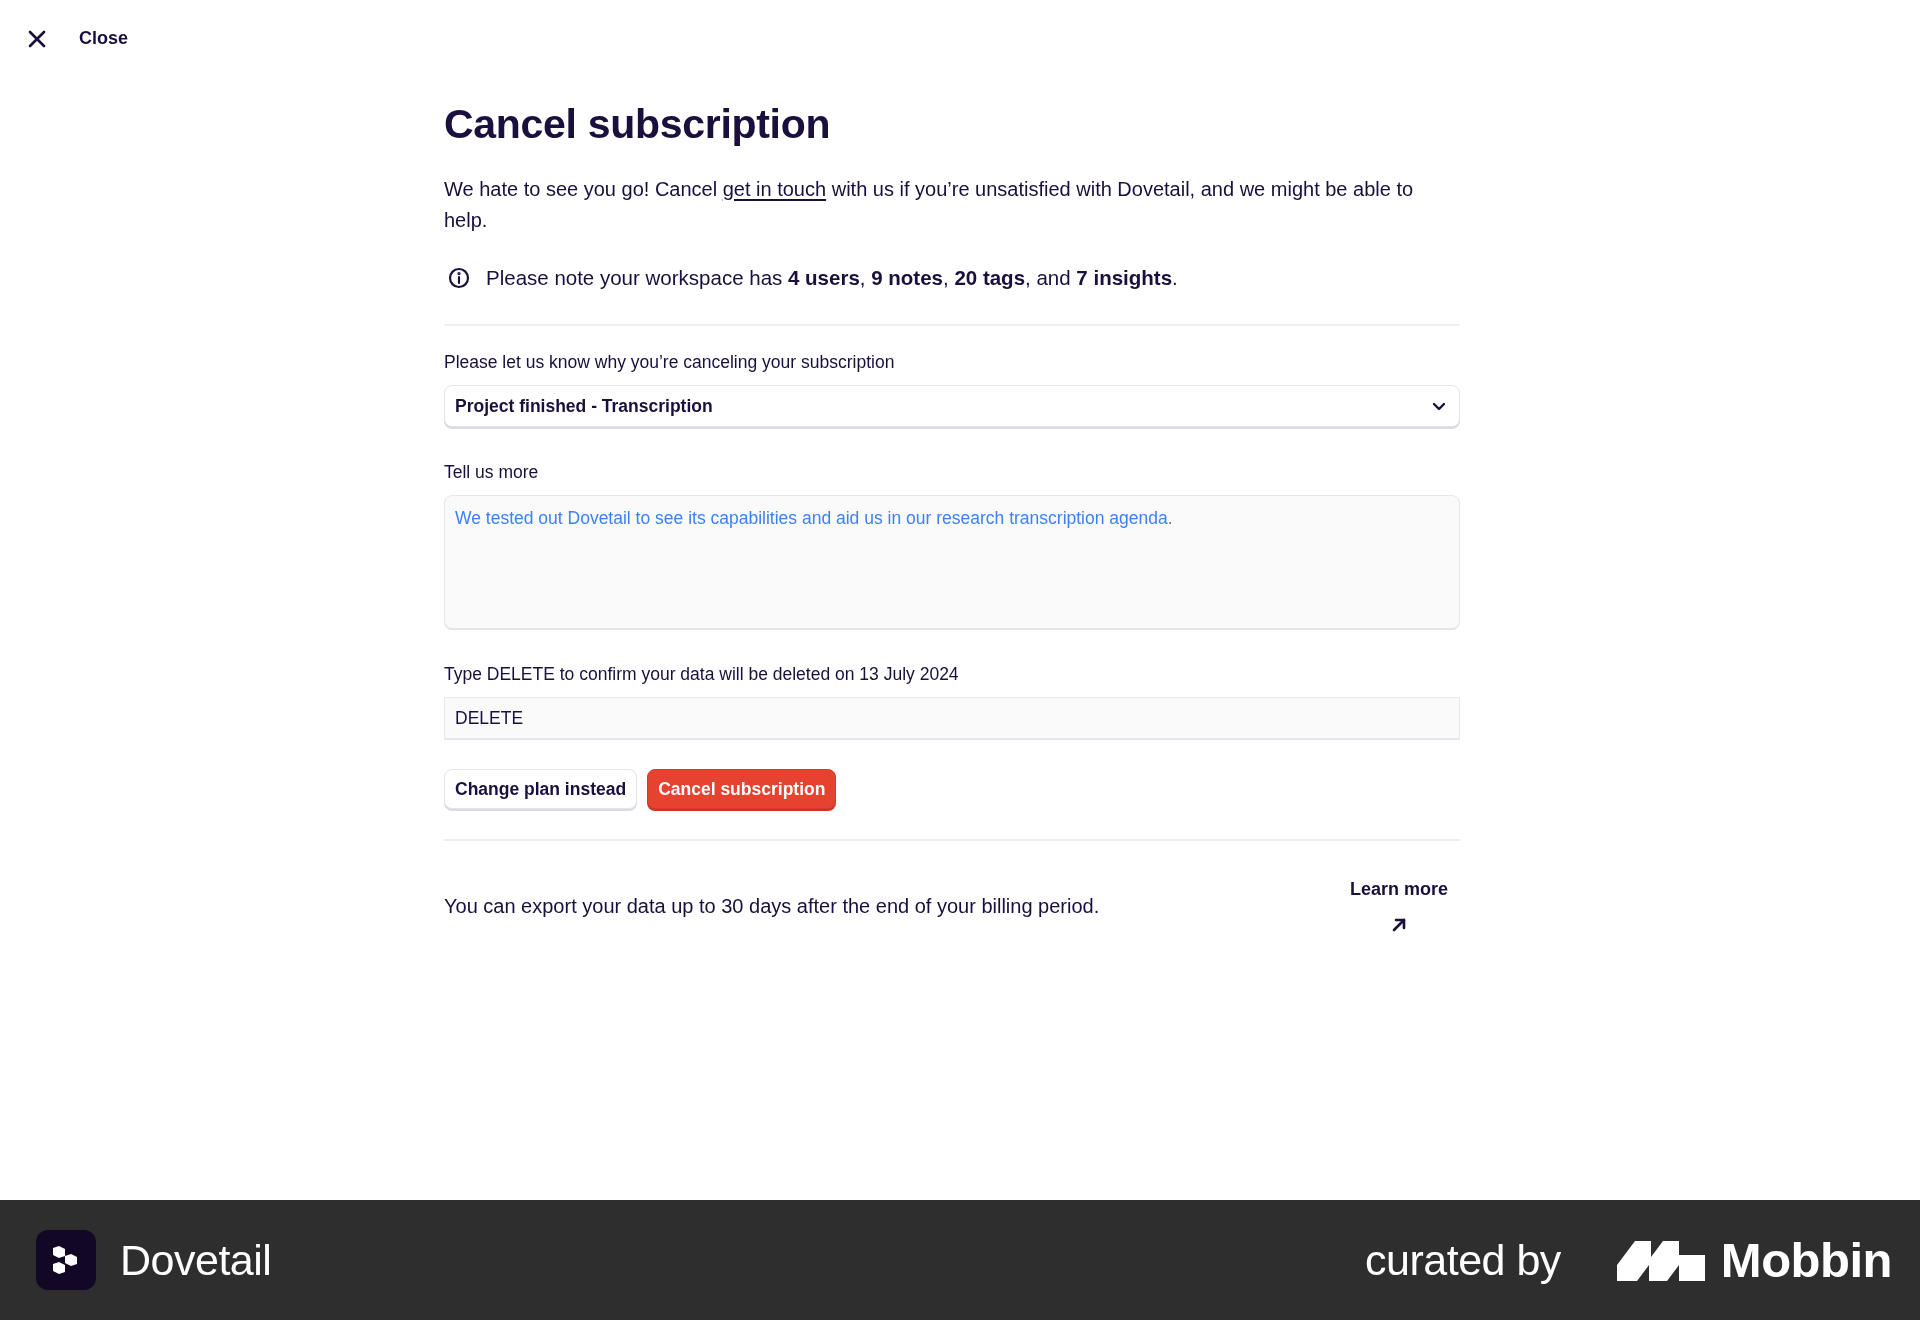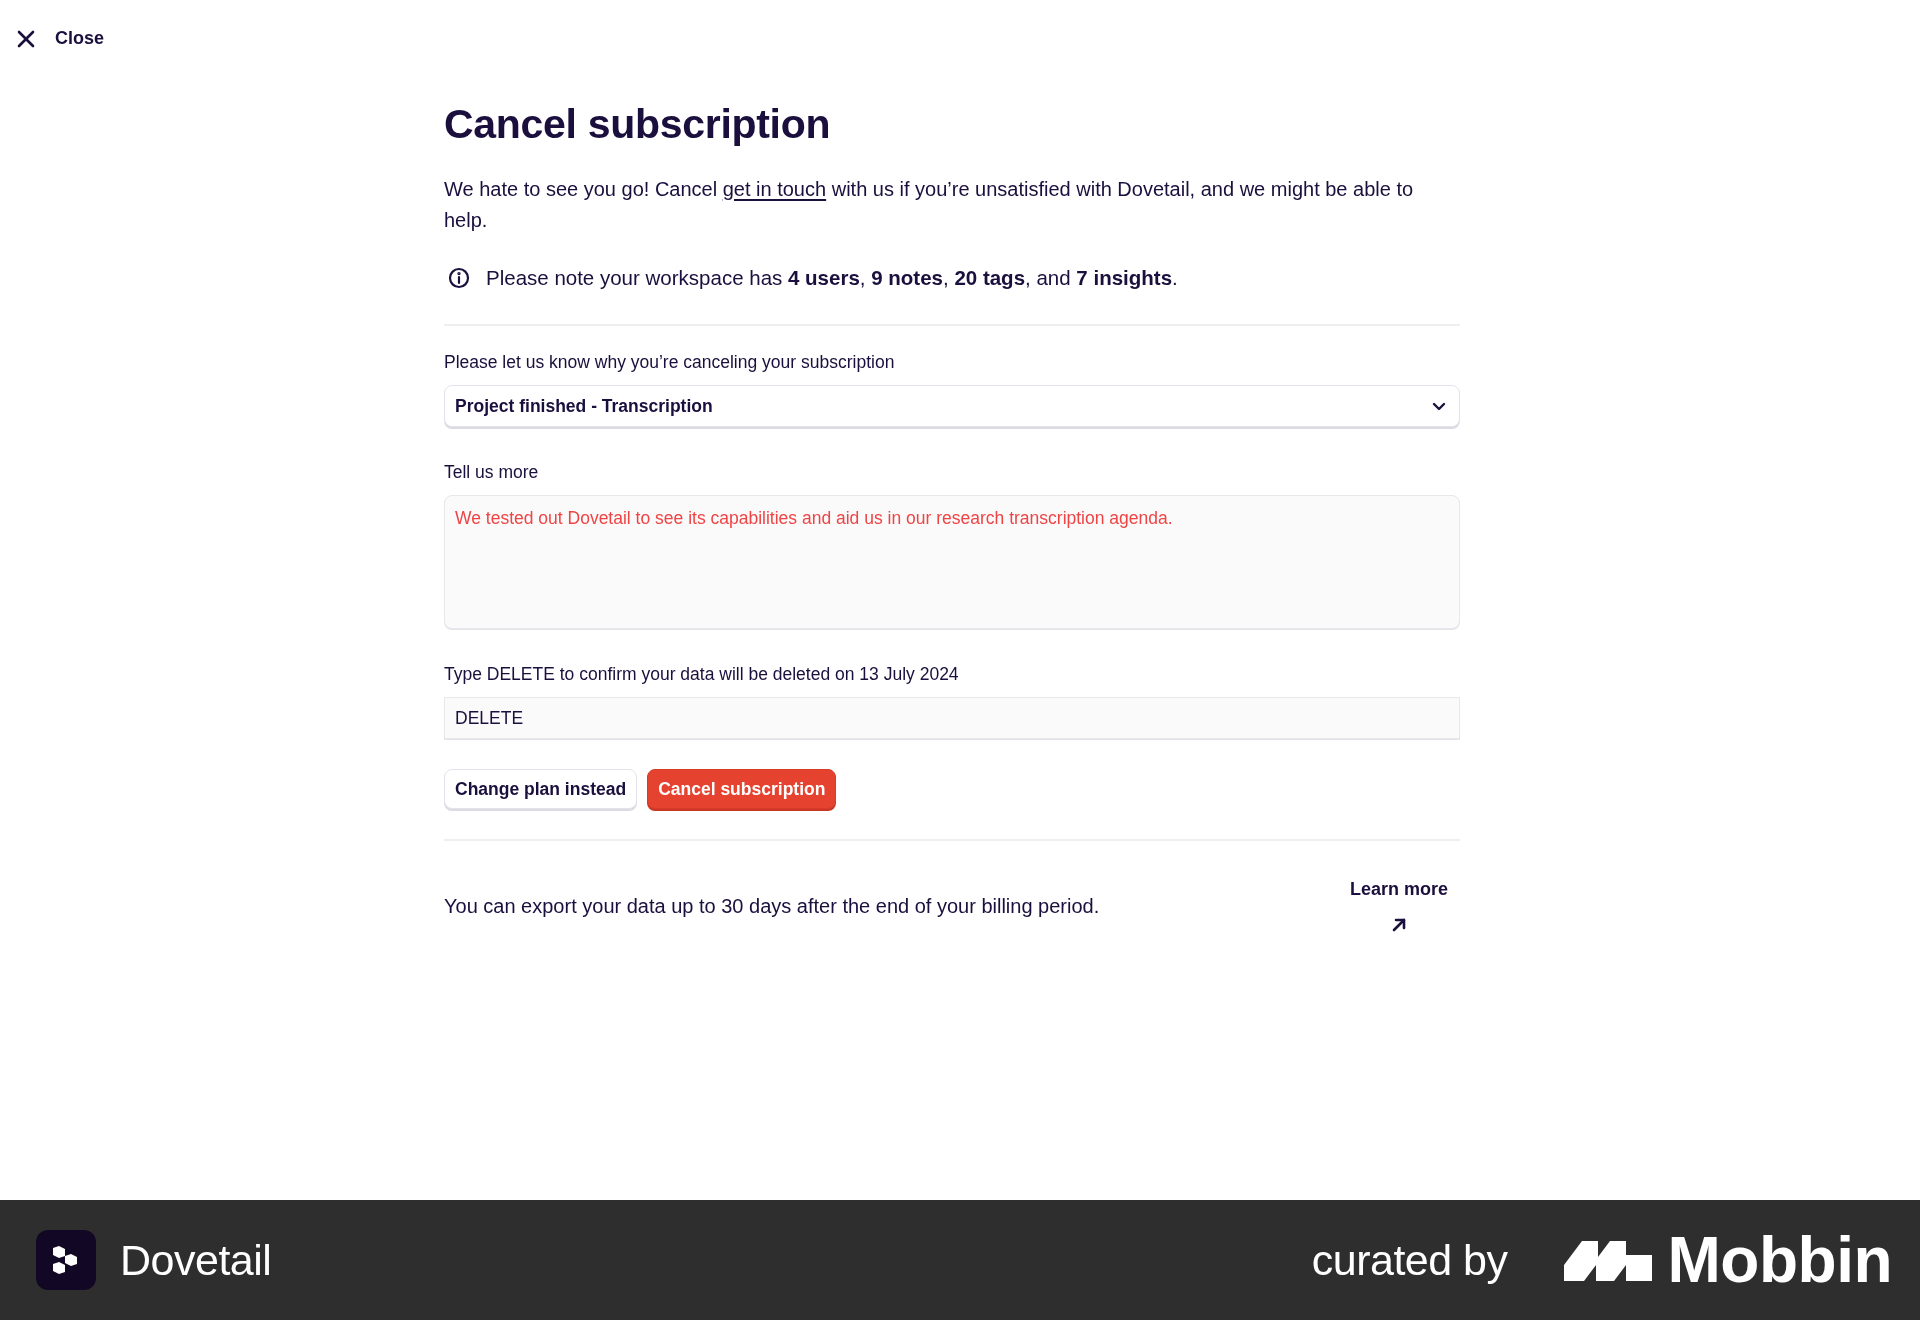--- a/index.html
+++ b/index.html
@@ -1,21 +1,21 @@
 <!DOCTYPE html>
 <html><head>
   <meta charset="utf-8">
   <style>
     * { box-sizing: border-box; margin: 0; padding: 0; }
     html, body { width: 1920px; height: 1320px; background: #ffffff; overflow: hidden; }
     body { font-family: "Liberation Sans", "DejaVu Sans", sans-serif; color: #1a0f3d; position: relative; }
 
     .close-btn {
-      position: absolute; left: 16px; top: 28px;
-      display: flex; align-items: flex-end; gap: 19px;
+      position: absolute; left: 27px; top: 28px;
+      display: flex; align-items: flex-end; gap: 32px;
       cursor: pointer; color: #1a0f3d;
     }
     .close-btn svg { width: 20px; height: 20px; display: block; }
     .close-btn .label { font-size: 18px; font-weight: 700; }
 
     .main {
       position: absolute; left: 444px; top: 96px; width: 1016px;
     }
     .page-title { font-size: 41px; font-weight: 700; letter-spacing: -0.3px; color: #1a0f3d; line-height: 56px; }
     .intro { margin-top: 22px; font-size: 20px; line-height: 31px; color: #1a0f3d; }
@@ -37,21 +37,21 @@
       display: flex; align-items: center; justify-content: space-between;
       padding: 0 12px 0 10px; cursor: pointer;
     }
     .select .value { font-size: 17.5px; font-weight: 700; color: #1a0f3d; }
     .select svg { width: 16px; height: 16px; }
 
     .fl2 { margin-top: 34px; }
     .textarea {
       margin-top: 12px; width: 100%; height: 134px;
       border: 1px solid #e8e7ec; border-radius: 8px; background: #fafafb;
-      padding: 11px 10px; font-size: 17.5px; line-height: 22px; color: #ef4444;
+      padding: 11px 10px; font-size: 17.5px; line-height: 22px; color: #3b82f6;
       box-shadow: 0 1px 0 #e4e3ea;
     }
 
     .fl3 { margin-top: 34px; }
     .text-input {
       margin-top: 12px; width: 100%; height: 42px;
       border: 1px solid #e8e7ec; border-radius: 0; background: #fafafb;
       padding: 0 10px; display: flex; align-items: center;
       font-size: 17.5px; color: #1a0f3d; box-shadow: 0 1px 0 #e4e3ea;
     }
@@ -78,21 +78,21 @@
       text-align: center;
     }
     .brand-left { display: flex; align-items: center; gap: 24px; }
     .app-logo { width: 60px; height: 60px; border-radius: 12px; background: #120724; display: flex; align-items: center; justify-content: center; }
     .app-logo svg { width: 34px; height: 34px; }
     .app-name { color: #ffffff; font-size: 43px; font-weight: 500; letter-spacing: -0.5px; }
     .brand-right { display: flex; align-items: center; gap: 56px; }
     .curated { color: #ffffff; font-size: 43px; letter-spacing: -0.5px; }
     .mobbin { display: flex; align-items: center; gap: 16px; }
     .mobbin svg { width: 88px; height: 42px; }
-    .mobbin-name { color: #ffffff; font-size: 64px; font-weight: 700; letter-spacing: -0.5px; }
+    .mobbin-name { color: #ffffff; font-size: 49px; font-weight: 700; letter-spacing: -0.5px; }
   </style>
 </head>
 <body>
 
 <div class="close-btn">
   <svg viewBox="0 0 20 20" fill="none" stroke="#1a0f3d" stroke-width="2.6" stroke-linecap="round">
     <line x1="3" y1="3" x2="17" y2="17"></line>
       <line x1="17" y1="3" x2="3" y2="17"></line>
   </svg>
   <span class="label">Close</span>

